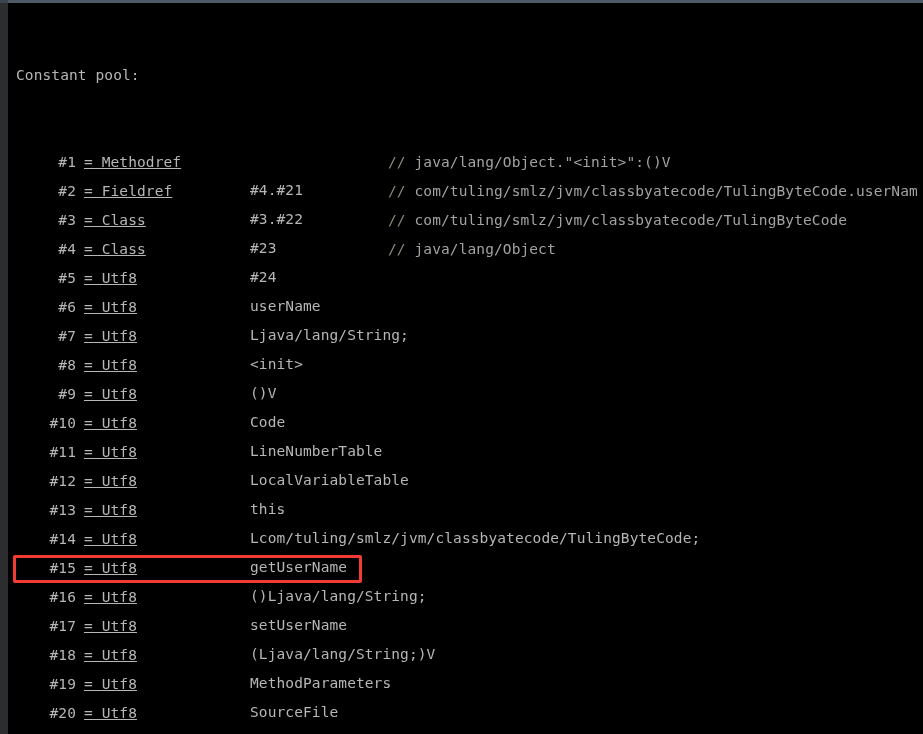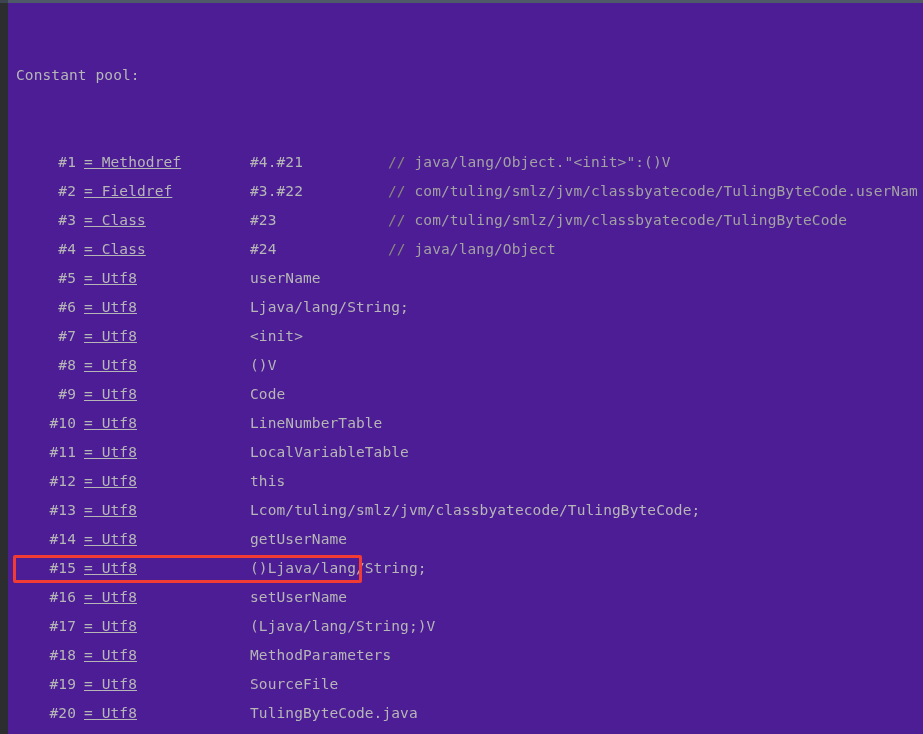--- a/index.html
+++ b/index.html
@@ -46,21 +46,21 @@
     background: #2b2d2f;
   }
 
   
   .code-surface {
     position: absolute;
     top: 3px;
     left: 8px;
     width: 915px;
     height: 731px;
-    background: #4c1d95;
+    background: #000000;
     overflow: hidden;
   }
 
   .code-lines {
     position: absolute;
     top: 0;
     left: 0;
     width: 915px;
     white-space: pre;
     font-size: 14.5px;
@@ -98,20 +98,21 @@
   }
   .col-tag {
     left: 76px;
     color: #b6b6b6;
     text-decoration: underline;
   }
   
   .col-value {
     left: 242px;
     color: #b6b6b6;
+    margin-top: 28px;
   }
   
   .col-comment {
     left: 380px;
     color: #a2a2a2;
   }
   .slashes { color: #8a8a7a; }
 
   
   .annotation-box {

